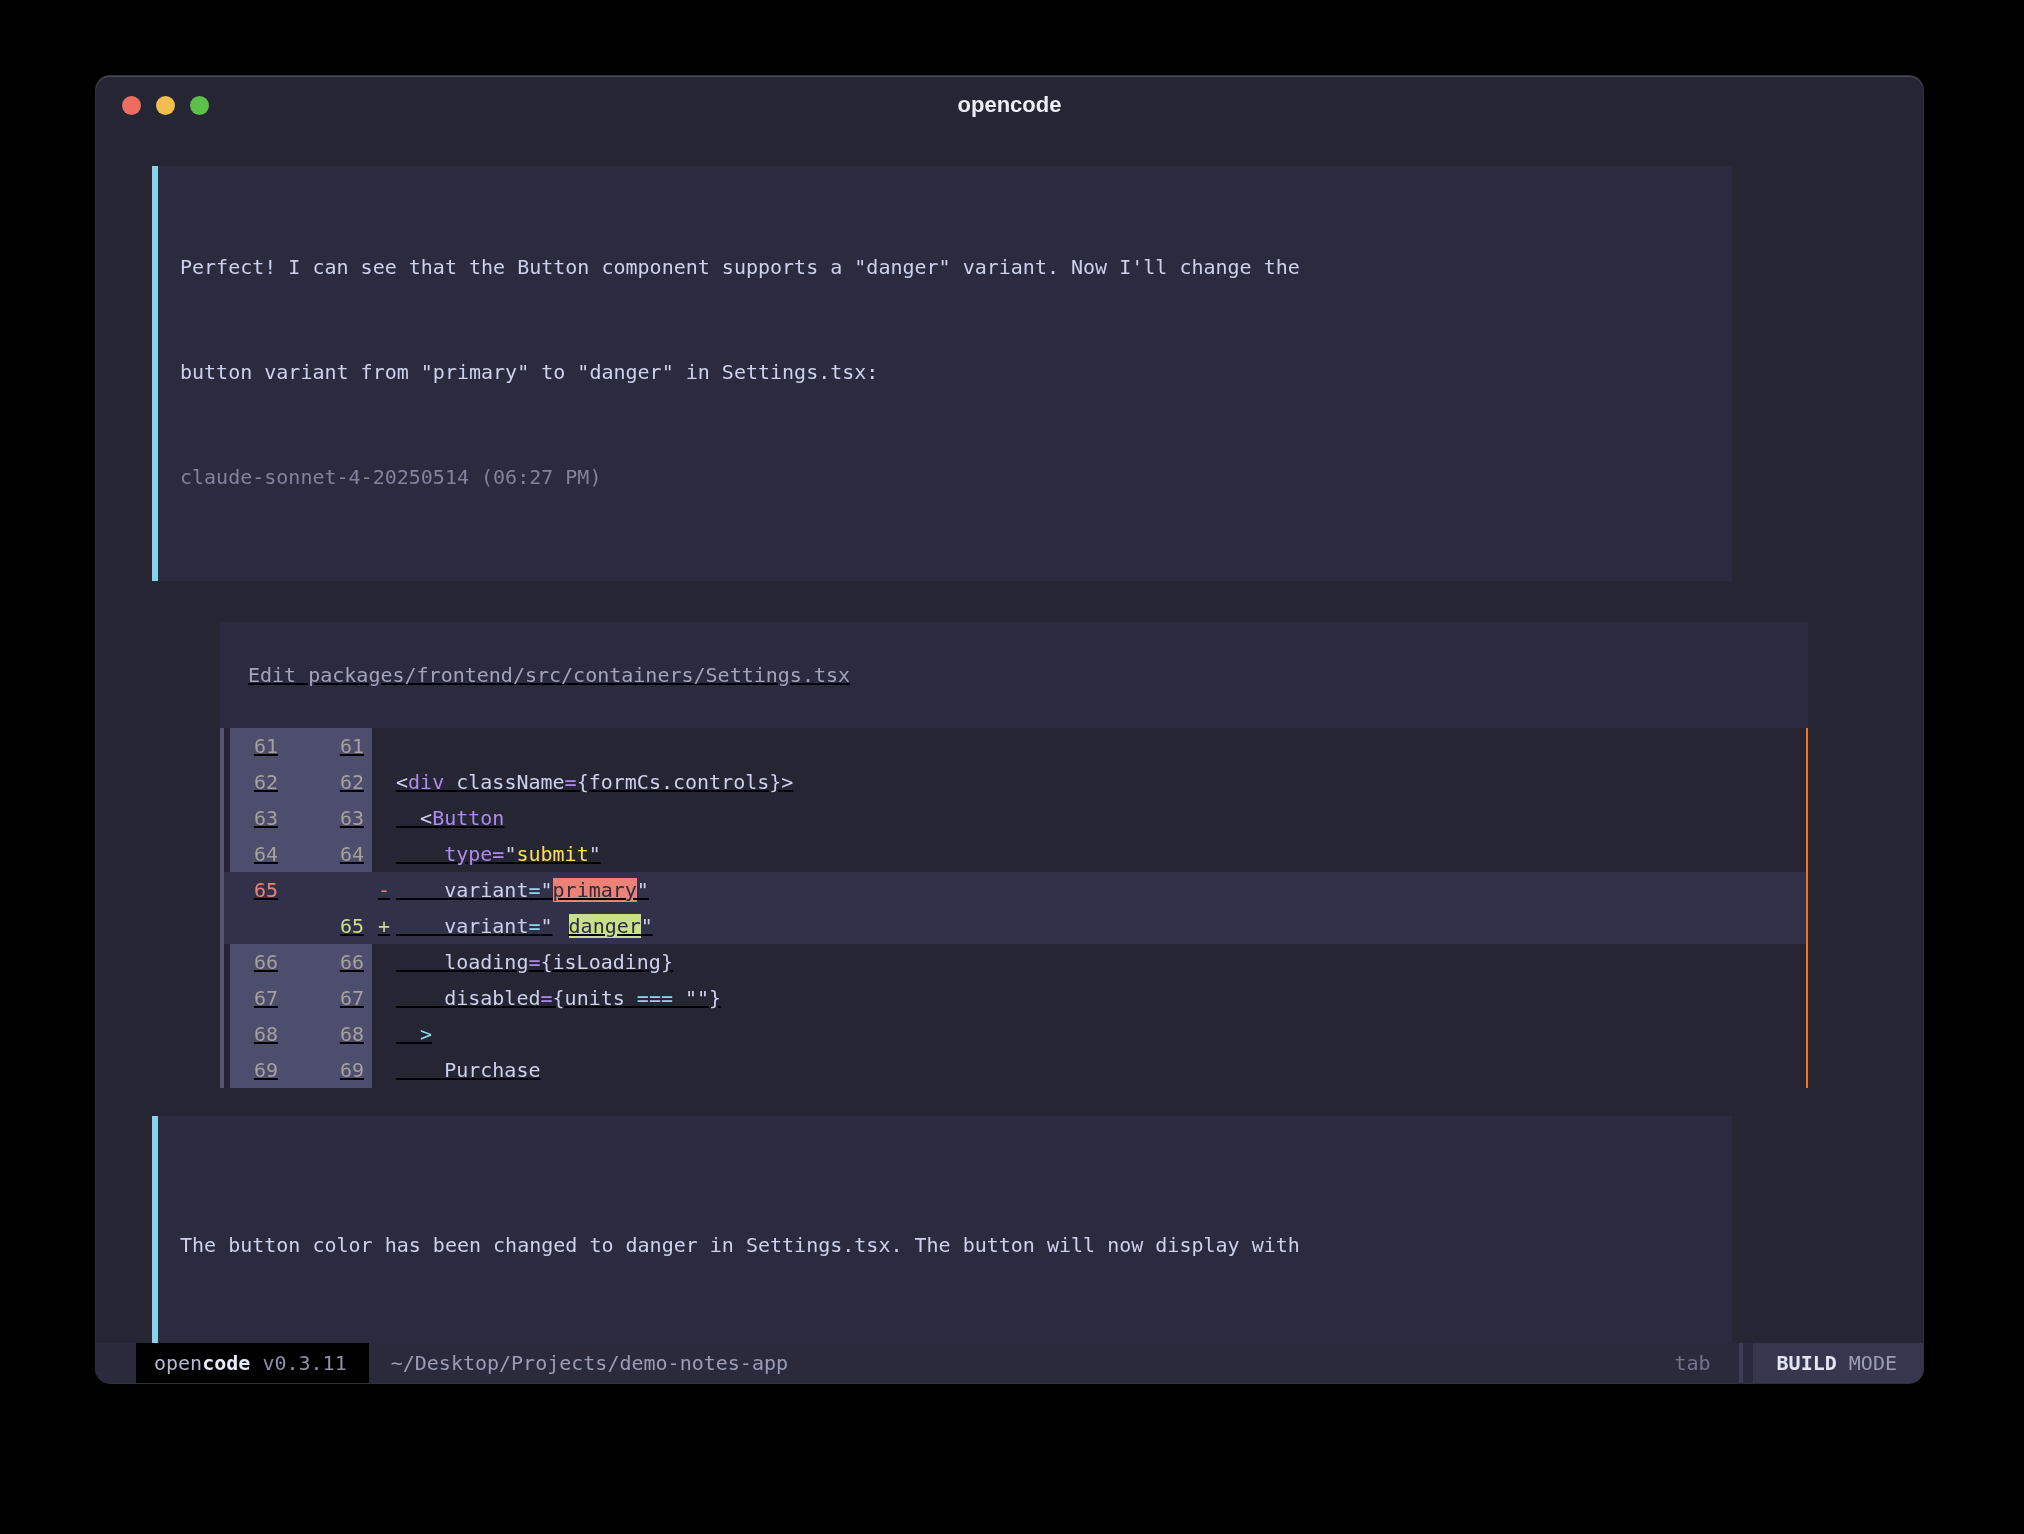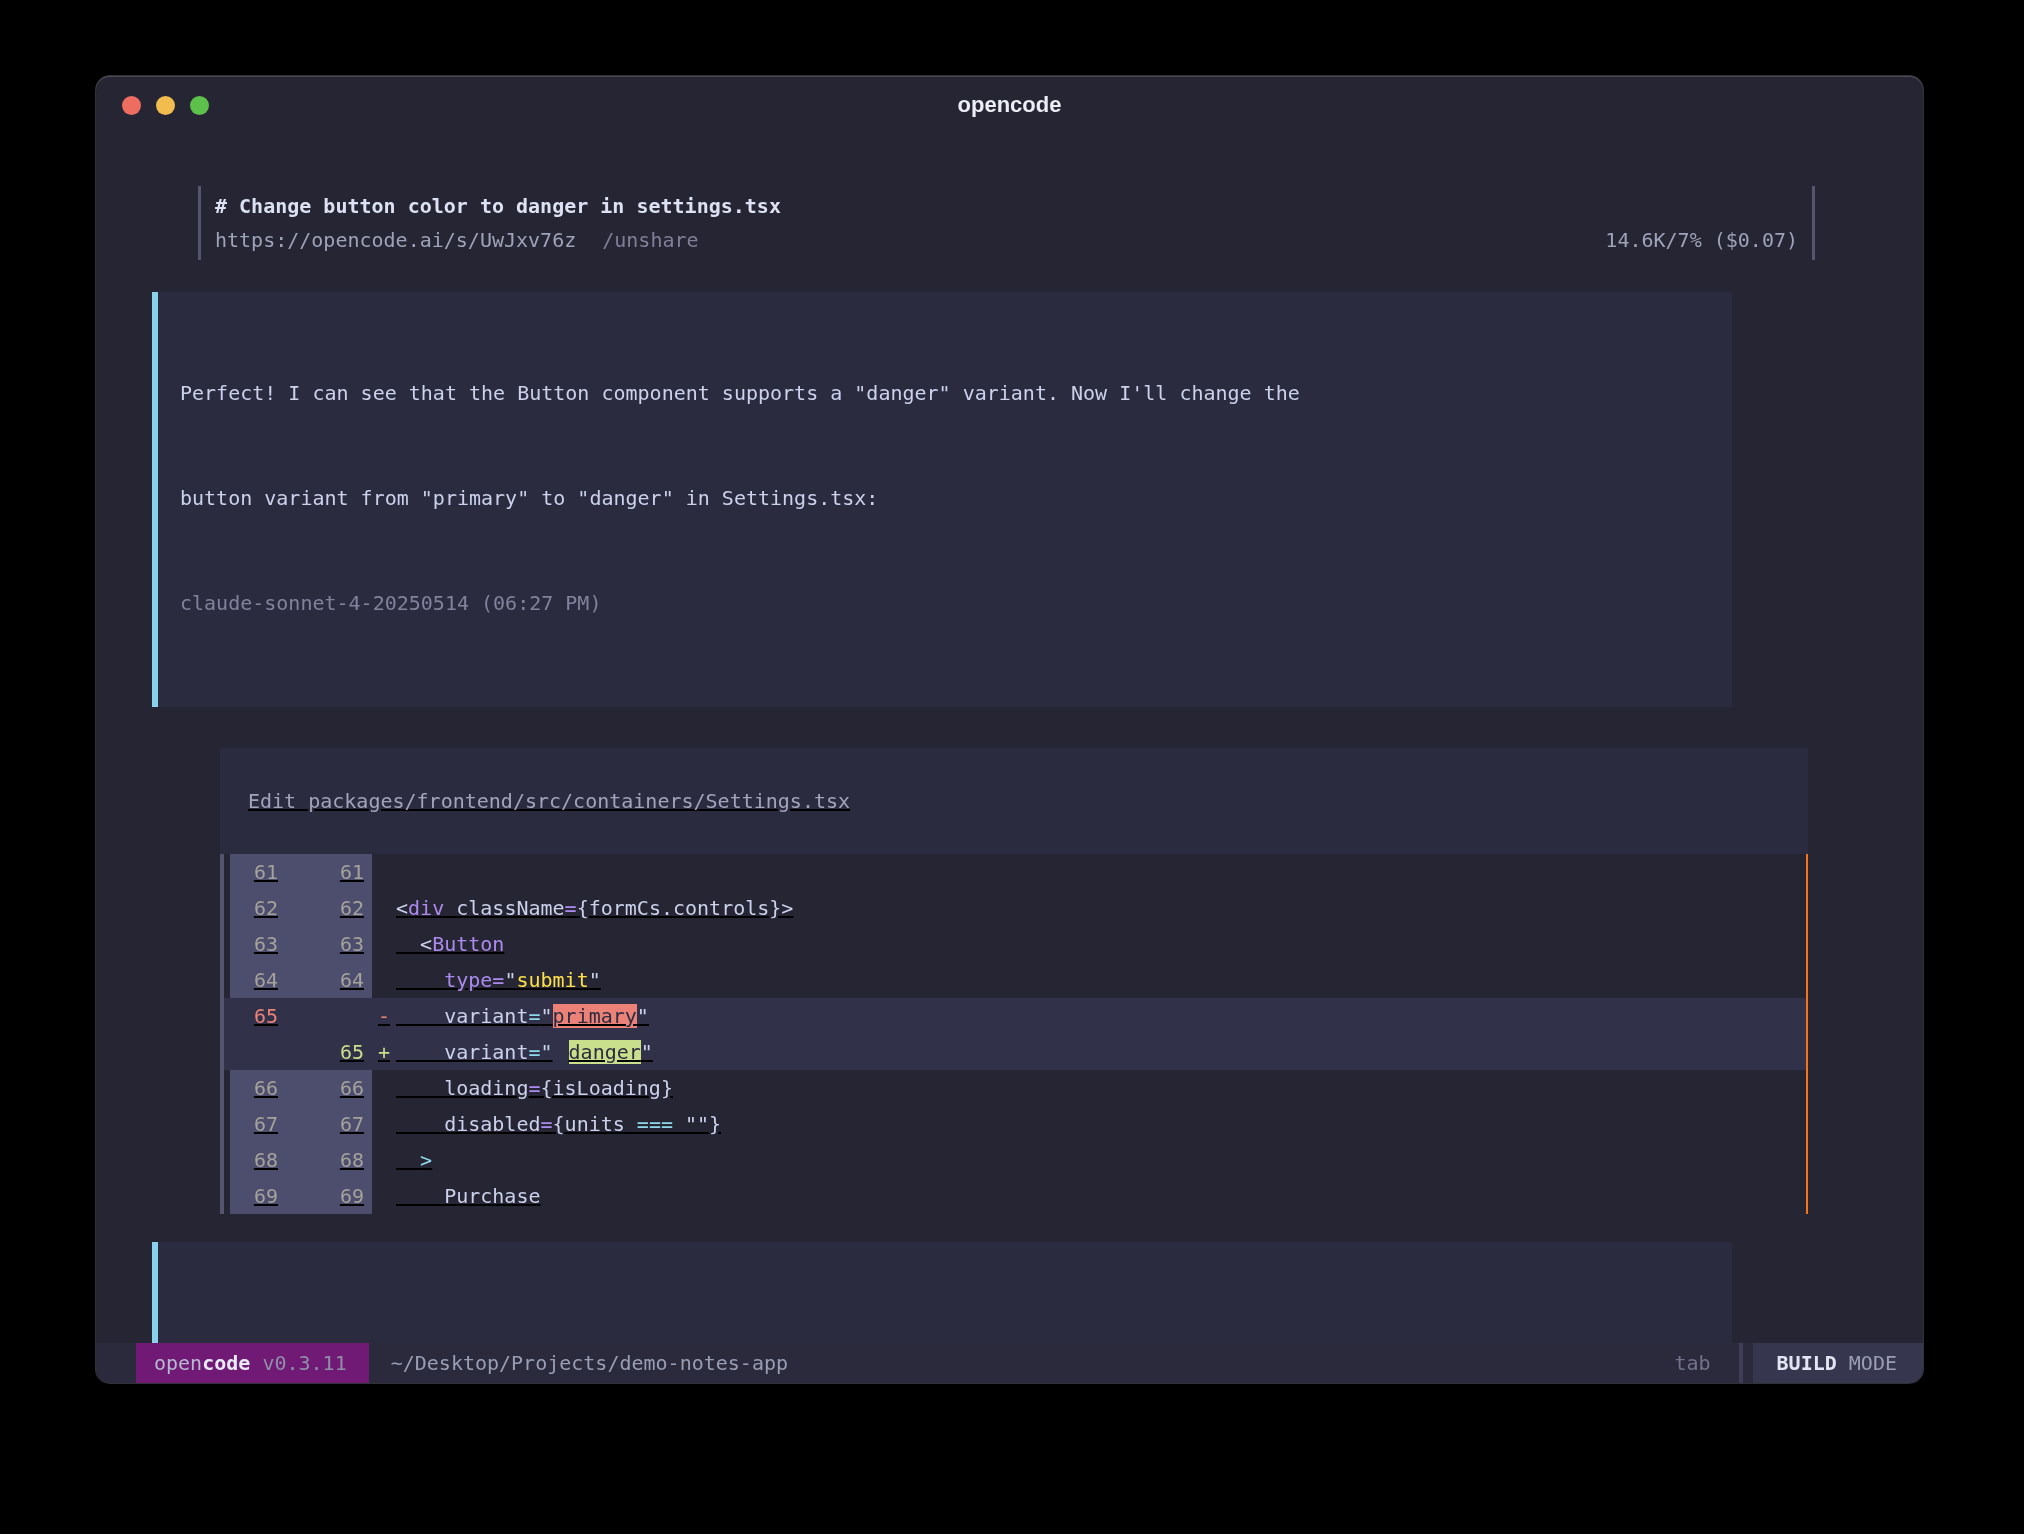--- a/index.html
+++ b/index.html
@@ -65,21 +65,21 @@
   .diff-row.add .num.new,.diff-row.add .marker{color:#cadf8b;}
   .t-w{color:#ccd2ec;} .t-p{color:#ad8bee;} .t-c{color:#8fd8ea;} .t-s{color:#fde047;}
   .t-hl-del{background:#ec8277;color:#2c2c40;}
   .t-hl-add{background:#cadf8b;color:#2c2c40;margin-left:16px;}
   
   .statusbar{
     position:absolute;left:0;right:0;bottom:0;height:40px;background:#2a2a3c;
     display:flex;align-items:stretch;font-size:20px;white-space:pre;
   }
   .sb-brand{
-    margin-left:40px;background:#701a75;display:flex;align-items:center;padding:0 22px 0 18px;
+    margin-left:40px;background:#000000;display:flex;align-items:center;padding:0 22px 0 18px;
   }
   .brand-open{color:#b6bad2;} .brand-code{color:#e8ebf7;font-weight:bold;} .brand-ver{color:#8f8fa8;}
   .sb-path{display:flex;align-items:center;margin-left:22px;color:#9a9eb5;text-align:right;}
   .sb-spacer{flex:1;}
   .sb-tab{display:flex;align-items:center;color:#73738c;}
   .sb-divider{width:4px;background:#3d3d57;margin:0 0 0 28px;}
   .sb-mode{
     margin-left:10px;background:#36364e;display:flex;align-items:center;padding:0 26px 0 24px;
   }
   .mode-bold{color:#e2e6f2;font-weight:bold;} .mode-rest{color:#9a9eb5;}
@@ -91,28 +91,20 @@
 
   <div class="titlebar">
     <div class="traffic">
       <span class="dot red"></span>
       <span class="dot yellow"></span>
       <span class="dot green"></span>
     </div>
     <div class="win-title">opencode</div>
   </div>
 
-  <div class="share-header">
-    <div class="sh-row1"># Change button color to danger in settings.tsx</div>
-    <div class="sh-row2">
-      <span class="sh-url">https://opencode.ai/s/UwJxv76z</span>
-      <span class="sh-unshare">/unshare</span>
-      <span class="sh-tokens">14.6K/7% ($0.07)</span>
-    </div>
-  </div>
 
   <div class="msg msg1">
     <div>Perfect! I can see that the Button component supports a "danger" variant. Now I'll change the</div>
     <div>button variant from "primary" to "danger" in Settings.tsx:</div>
     <div class="msg-meta">claude-sonnet-4-20250514 (06:27 PM)</div>
   </div>
 
   <div class="edit-panel">
     <div class="edit-header">Edit packages/frontend/src/containers/Settings.tsx</div>
     <div class="diff" id="diff">

